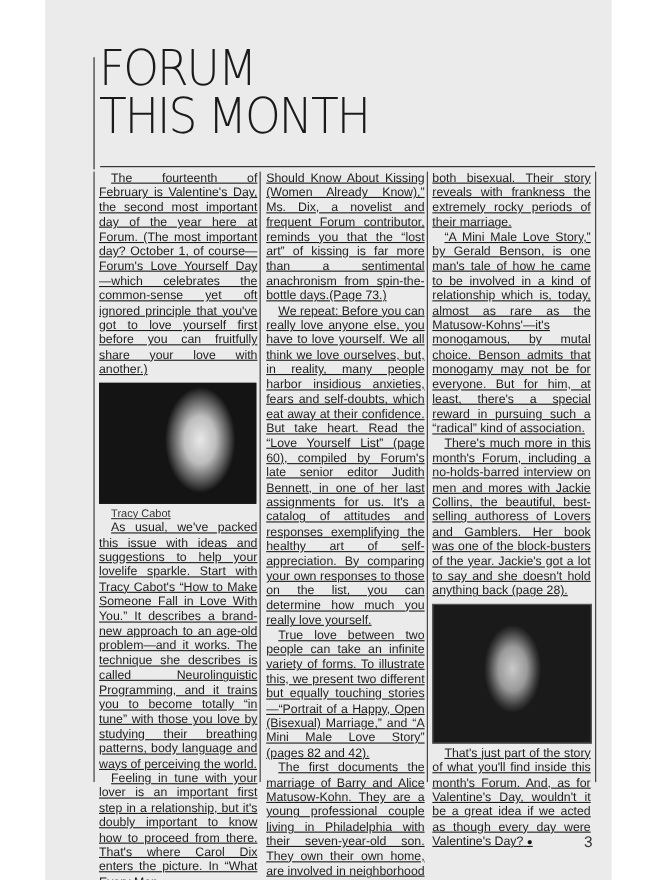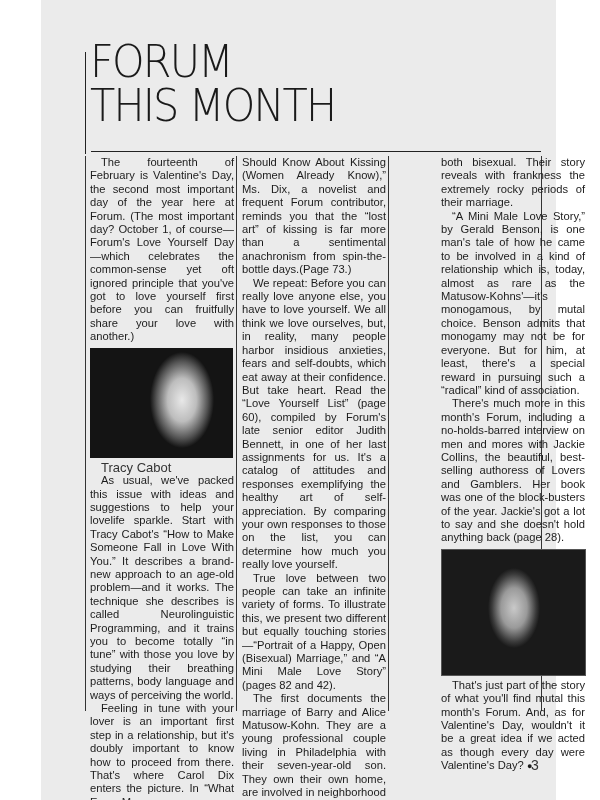--- a/index.html
+++ b/index.html
@@ -4,26 +4,26 @@
 <style>
   html, body { margin:0; padding:0; }
   body { width:600px; height:800px; background:#ffffff; position:relative; overflow:hidden; font-family:"Liberation Sans", sans-serif; }
   .page { position:absolute; left:41px; top:0; width:515px; height:800px; background:#ebebeb; }
   .title-rule-left { position:absolute; left:85px; top:52px; width:1px; height:102px; background:#222; }
   .title { position:absolute; left:90px; top:40px; font-family:"DejaVu Sans", sans-serif; font-weight:200; font-size:45px; line-height:44px; color:#1a1a1a; letter-spacing:-2px; transform:scaleX(0.92); transform-origin:left top; }
   .title div { white-space:nowrap; }
   .title-underline { position:absolute; left:91px; top:151px; width:450px; height:1px; background:#222; }
   .col-rule { position:absolute; width:1px; background:#333; }
   .col { position:absolute; top:156px; width:144px; font-size:11.2px; line-height:13.4px; color:#1c1c1c; text-align:justify; hyphens:manual; }
-  .col p { margin:0; text-indent:11px; }
+  .col p { margin:0; text-indent:11px;text-decoration:underline; }
   .col p.noindent { text-indent:0; }
   .photo { width:143px; height:110px; margin:4px 0 3px 0; position:relative; overflow:hidden; }
   .photo.tracy { background: radial-gradient(ellipse 32px 48px at 92px 52px, #e8e8e8 0%, #bdbdbd 45%, #555 80%, #141414 100%), #141414; }
   .photo.jackie { height:125px; background: radial-gradient(ellipse 26px 40px at 72px 58px, #c9c9c9 0%, #9a9a9a 50%, #3a3a3a 85%, #1a1a1a 100%), #2a2a2a; border:1px solid #555; }
-  .caption { font-size:13px; color:#333; margin:2px 0 8px 0; text-indent:0; }
+  .caption { font-size:10px; color:#333; margin:2px 0 8px 0; text-indent:0; }
   .page-number { position:absolute; left:531px; top:757px; font-size:14px; color:#333; }
   .bullet { font-size:9px; }
 </style>
 </head>
 <body>
 
 <div class="page"></div>
 
 <div class="title-rule-left"></div>
 <div class="title">
@@ -45,21 +45,21 @@
   <p>Feeling in tune with your lover is an important first step in a relationship, but it's doubly important to know how to proceed from there. That's where Carol Dix enters the picture. In “What Every Man</p>
 </div>
 
 <div class="col" style="left:242px;">
   <p class="noindent">Should Know About Kissing (Women Already Know),” Ms. Dix, a novelist and frequent Forum contributor, reminds you that the “lost art” of kissing is far more than a sentimental anachronism from spin-the-bottle days.(Page 73.)</p>
   <p>We repeat: Before you can really love anyone else, you have to love yourself. We all think we love ourselves, but, in reality, many people harbor insidious anxieties, fears and self-doubts, which eat away at their confidence. But take heart. Read the “Love Yourself List” (page 60), compiled by Forum's late senior editor Judith Bennett, in one of her last assignments for us. It's a catalog of attitudes and responses exemplifying the healthy art of self-appreciation. By comparing your own responses to those on the list, you can determine how much you really love yourself.</p>
   <p>True love between two people can take an infinite variety of forms. To illustrate this, we present two different but equally touching stories—“Portrait of a Happy, Open (Bisexual) Marriage,” and “A Mini Male Love Story” (pages 82 and 42).</p>
   <p>The first documents the marriage of Barry and Alice Matusow-Kohn. They are a young professional couple living in Philadelphia with their seven-year-old son. They own their own home, are involved in neighborhood and civic activities, and drive a station wagon. And they're</p>
 </div>
 
-<div class="col" style="left:393px;margin-left:48px;">
+<div class="col" style="left:393px;">
   <p class="noindent">both bisexual. Their story reveals with frankness the extremely rocky periods of their marriage.</p>
   <p>“A Mini Male Love Story,” by Gerald Benson, is one man's tale of how he came to be involved in a kind of relationship which is, today, almost as rare as the Matusow-Kohns'—it's monogamous, by mutal choice. Benson admits that monogamy may not be for everyone. But for him, at least, there's a special reward in pursuing such a “radical” kind of association.</p>
   <p>There's much more in this month's Forum, including a no-holds-barred interview on men and mores with Jackie Collins, the beautiful, best-selling authoress of Lovers and Gamblers. Her book was one of the block-busters of the year. Jackie's got a lot to say and she doesn't hold anything back (page 28).</p>
   <div class="photo jackie"></div>
-  <p><span>That's just part of the story of what you'll find mutal this month's Forum. And, as for Valentine's Day, wouldn't it be a great idea if we acted as though every day were Valentine's Day?</span> <span class="bullet">●</span></p>
+  <p><span>That's just part of the story of what you'll find inside this month's Forum. And, as for Valentine's Day, wouldn't it be a great idea if we acted as though every day were Valentine's Day?</span> <span class="bullet">●</span></p>
 </div>
 
 <div class="page-number">3</div>
 
 </body></html>

